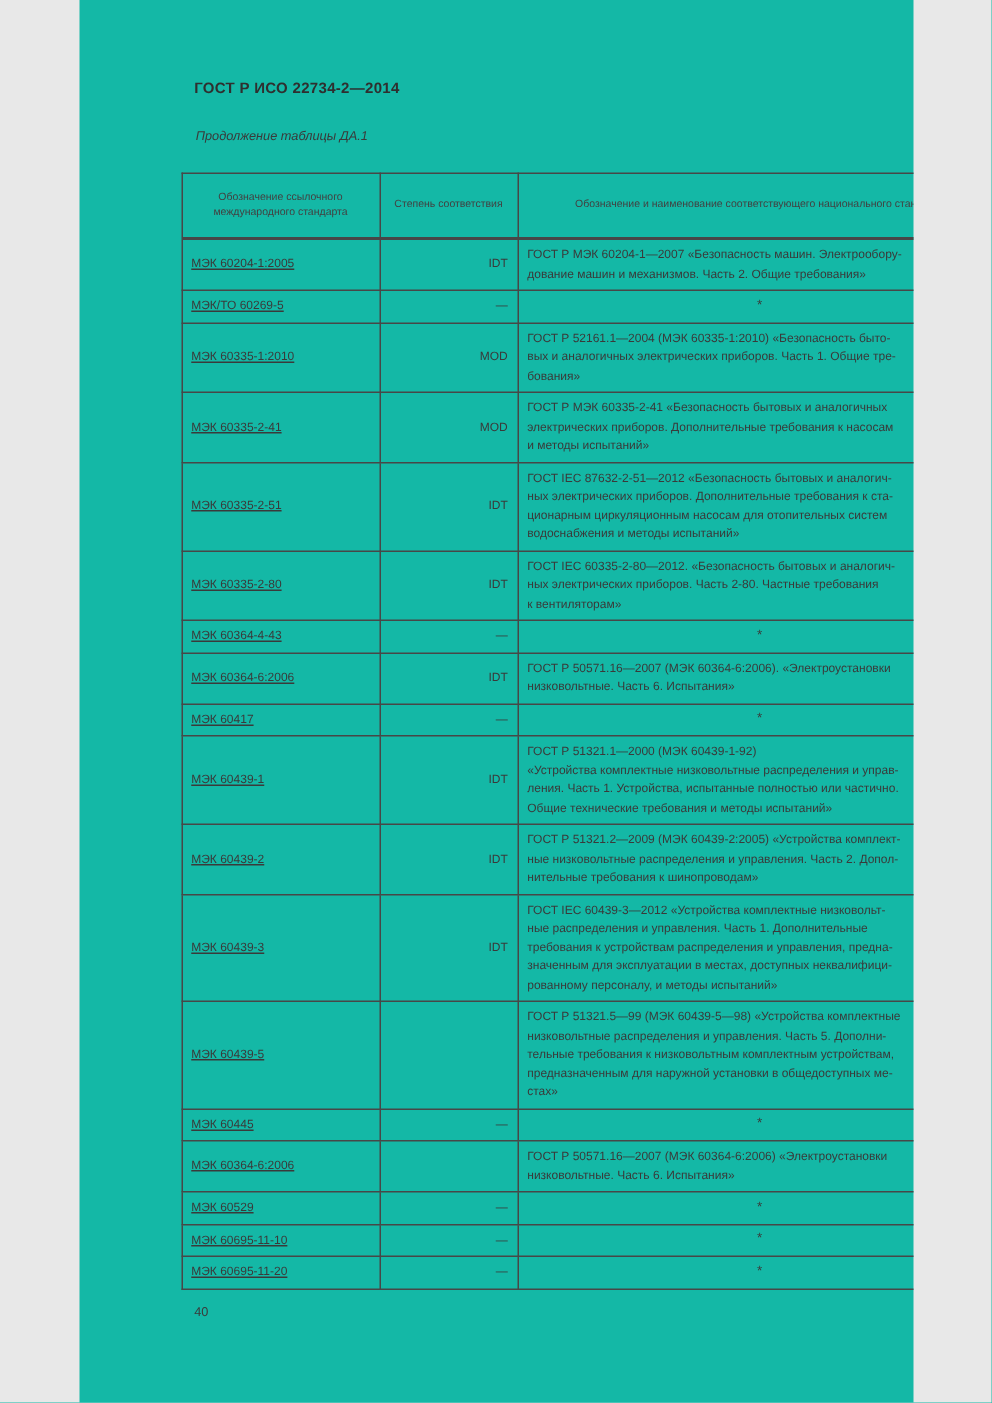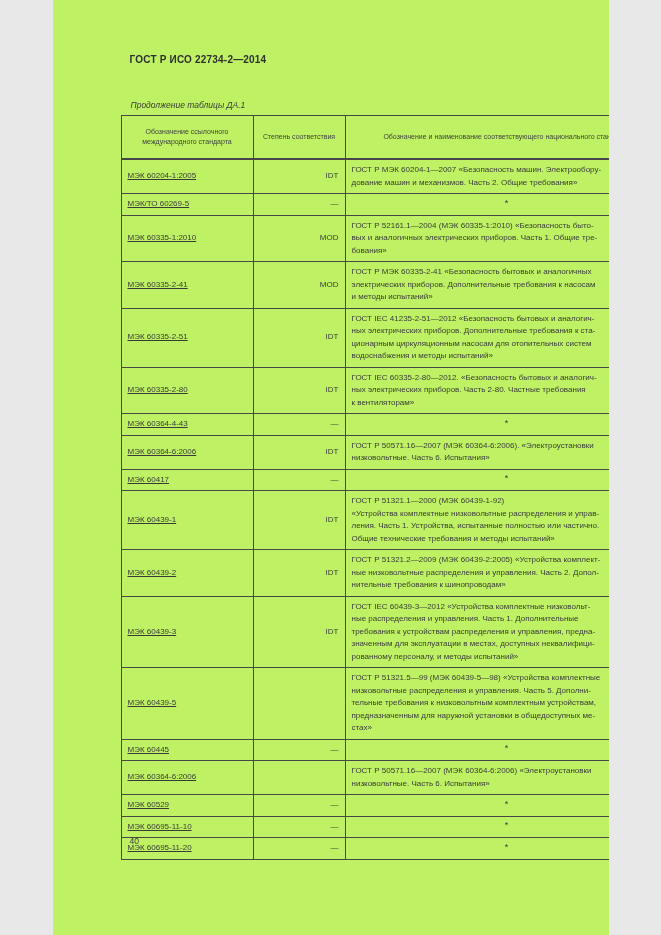--- a/index.html
+++ b/index.html
@@ -2,38 +2,38 @@
 <html><head>
 <meta charset="utf-8">
 <style>
   html, body { margin: 0; padding: 0; }
   body { background: #e8e8e8; }
   .page {
     position: relative;
     width: 556px;
     height: 935px;
     margin: 0 auto;
-    background: #bef264;
+    background: #14b8a6;
     font-family: "Liberation Sans", sans-serif;
     color: #3a3a3a;
     overflow: hidden;
   }
   .doc-title {
     position: absolute;
     left: 77px;
     top: 54px;
     font-size: 10px;
     font-weight: bold;
     color: #2f2f2f;
     letter-spacing: 0.2px;
   }
   .table-caption {
     position: absolute;
     left: 78px;
-    top: 100px;
+    top: 85px;
     font-size: 8.5px;
     font-style: italic;
     color: #3a3a3a;
   }
   table.std-table {
     position: absolute;
     left: 68px;
     top: 115px;
     width: 547px;
     border-collapse: collapse;
@@ -67,21 +67,21 @@
   td.cell-national .line.star {
     text-align: center;
     font-size: 9px;
     line-height: 9px;
     position: relative;
     top: -1px;
   }
   .page-number {
     position: absolute;
     left: 77px;
-    top: 836px;
+    top: 869px;
     font-size: 8.5px;
     color: #3a3a3a;
   }
 </style>
 </head>
 <body>
 
 <div class="page">
 
   <div class="doc-title">ГОСТ Р ИСО 22734-2—2014</div>
@@ -132,21 +132,21 @@
     <td class="cell-national">
             <div class="line">ГОСТ Р МЭК 60335-2-41 «Безопасность бытовых и аналогичных</div>
             <div class="line">электрических приборов. Дополнительные требования к насосам</div>
             <div class="line">и методы испытаний»</div>
           </td>
   </tr>
         <tr>
     <td class="cell-standard">МЭК 60335-2-51</td>
     <td class="cell-degree">IDT</td>
     <td class="cell-national">
-            <div class="line">ГОСТ IEC 41235-2-51—2012 «Безопасность бытовых и аналогич-</div>
+            <div class="line">ГОСТ IEC 87632-2-51—2012 «Безопасность бытовых и аналогич-</div>
             <div class="line">ных электрических приборов. Дополнительные требования к ста-</div>
             <div class="line">ционарным циркуляционным насосам для отопительных систем</div>
             <div class="line">водоснабжения и методы испытаний»</div>
           </td>
   </tr>
         <tr>
     <td class="cell-standard">МЭК 60335-2-80</td>
     <td class="cell-degree">IDT</td>
     <td class="cell-national">
             <div class="line">ГОСТ IEC 60335-2-80—2012. «Безопасность бытовых и аналогич-</div>

